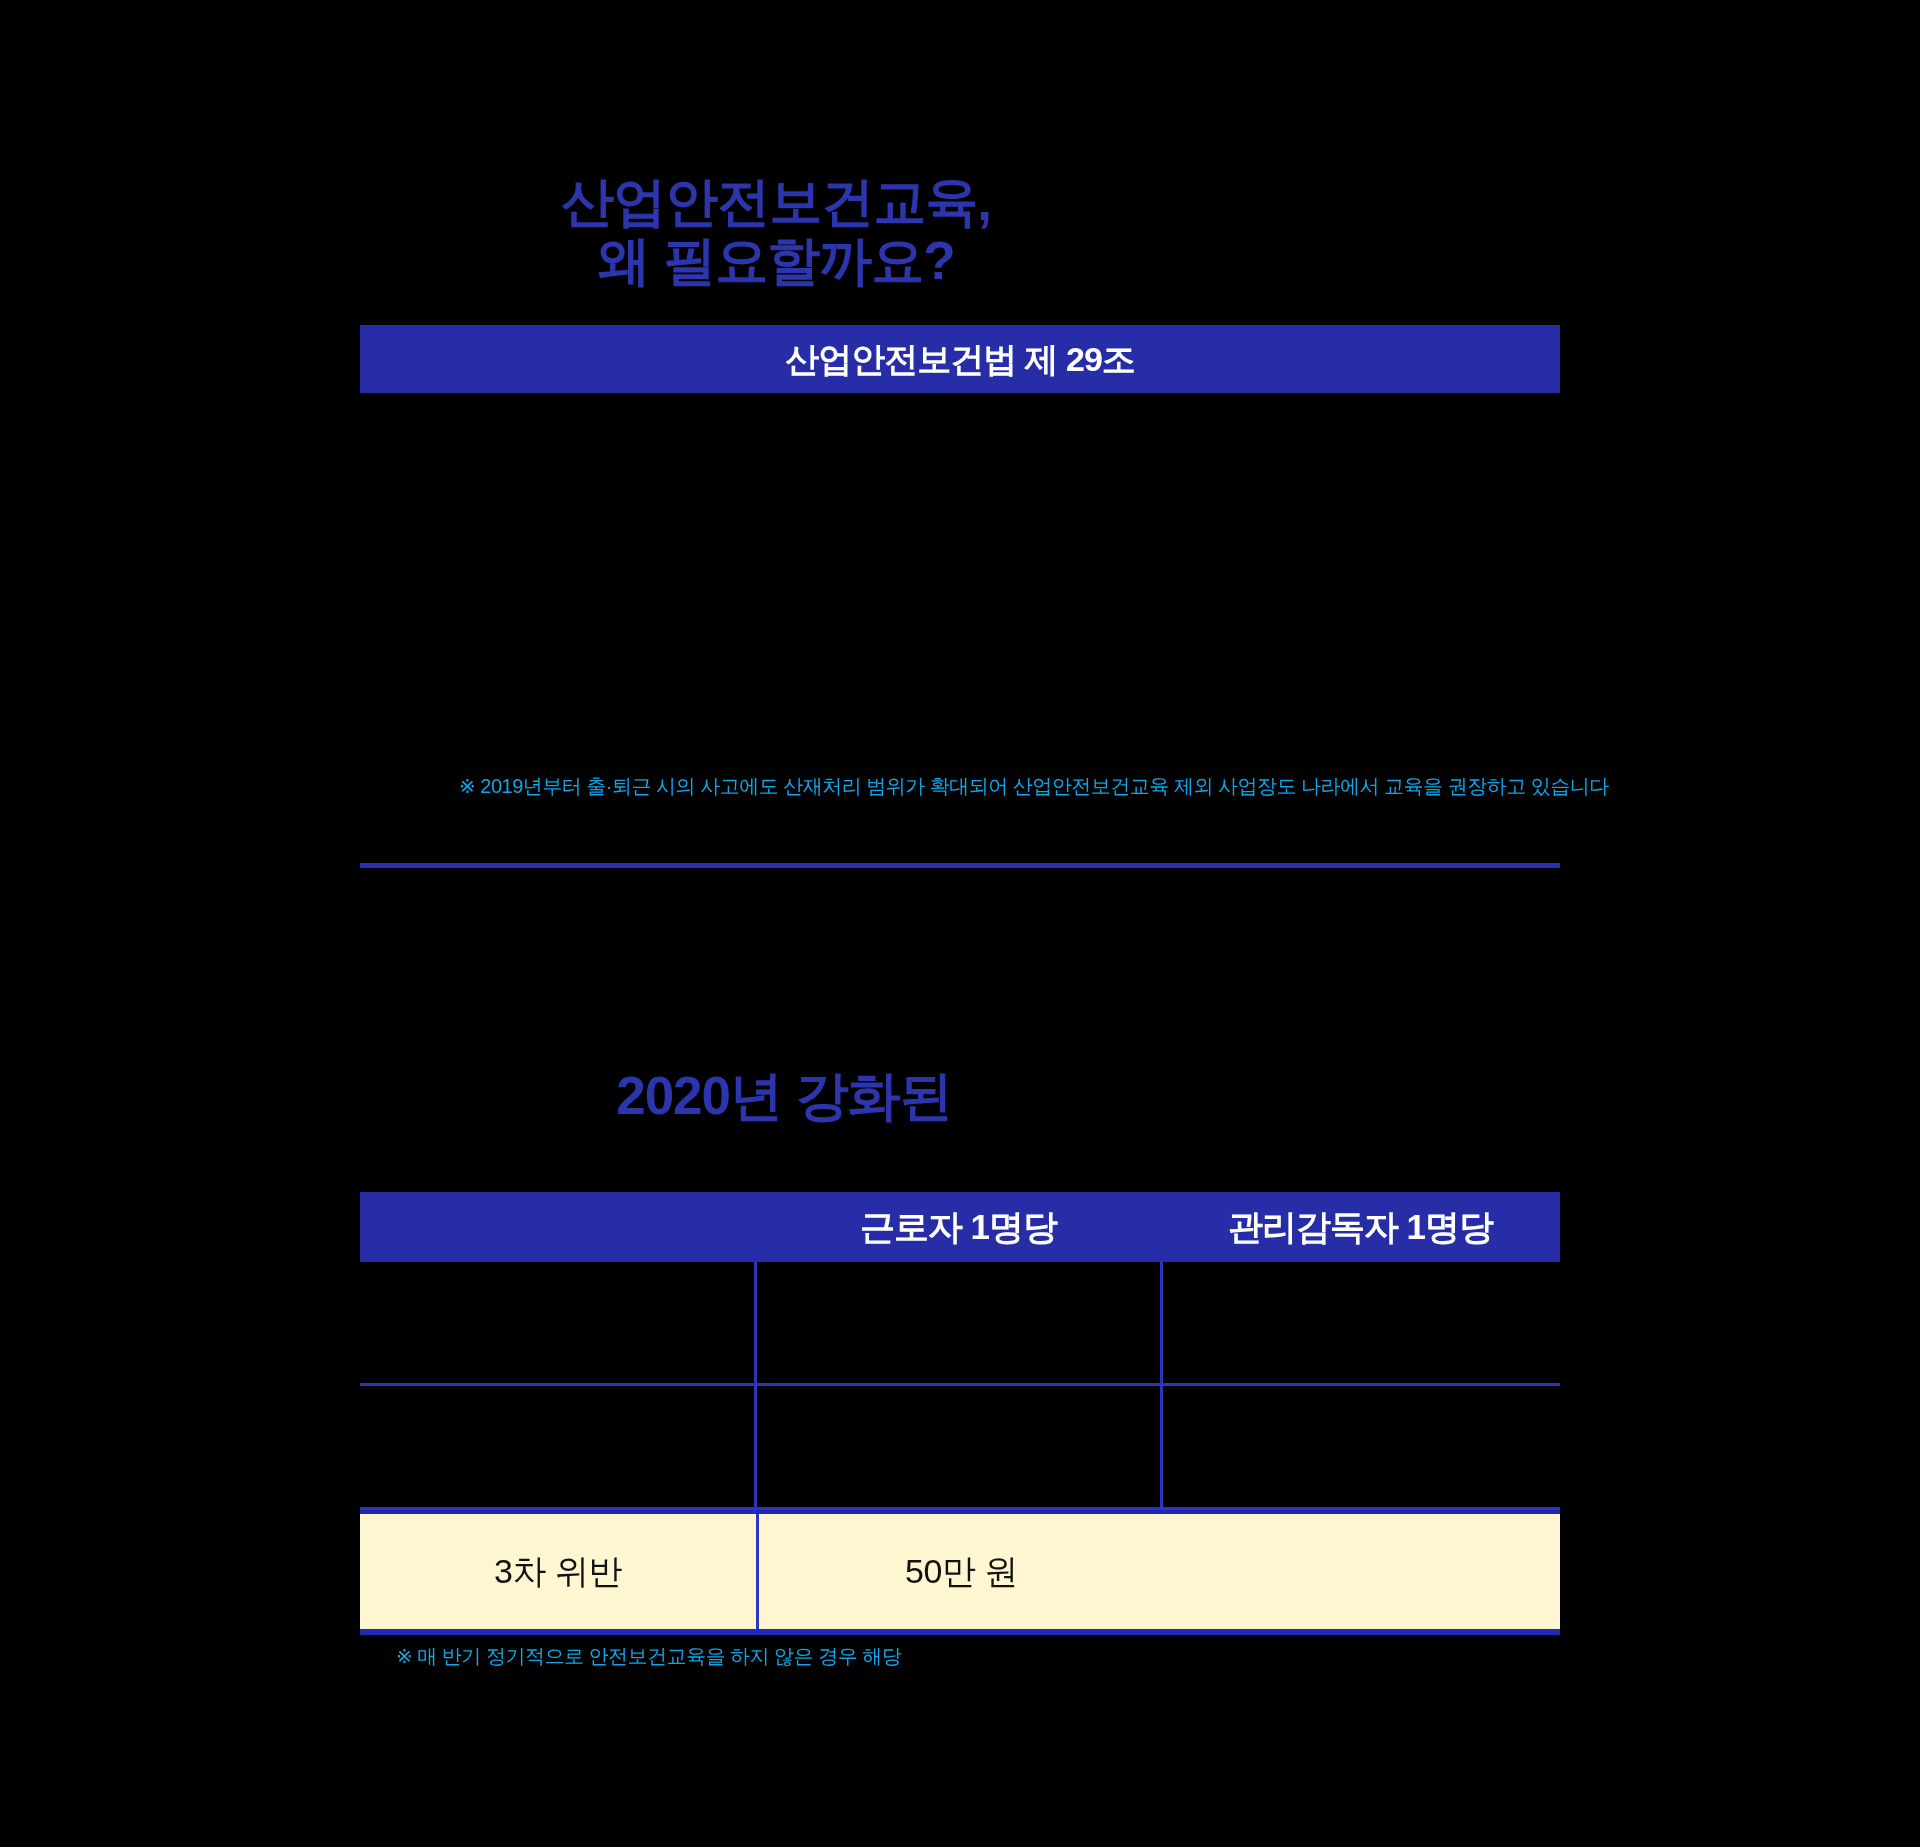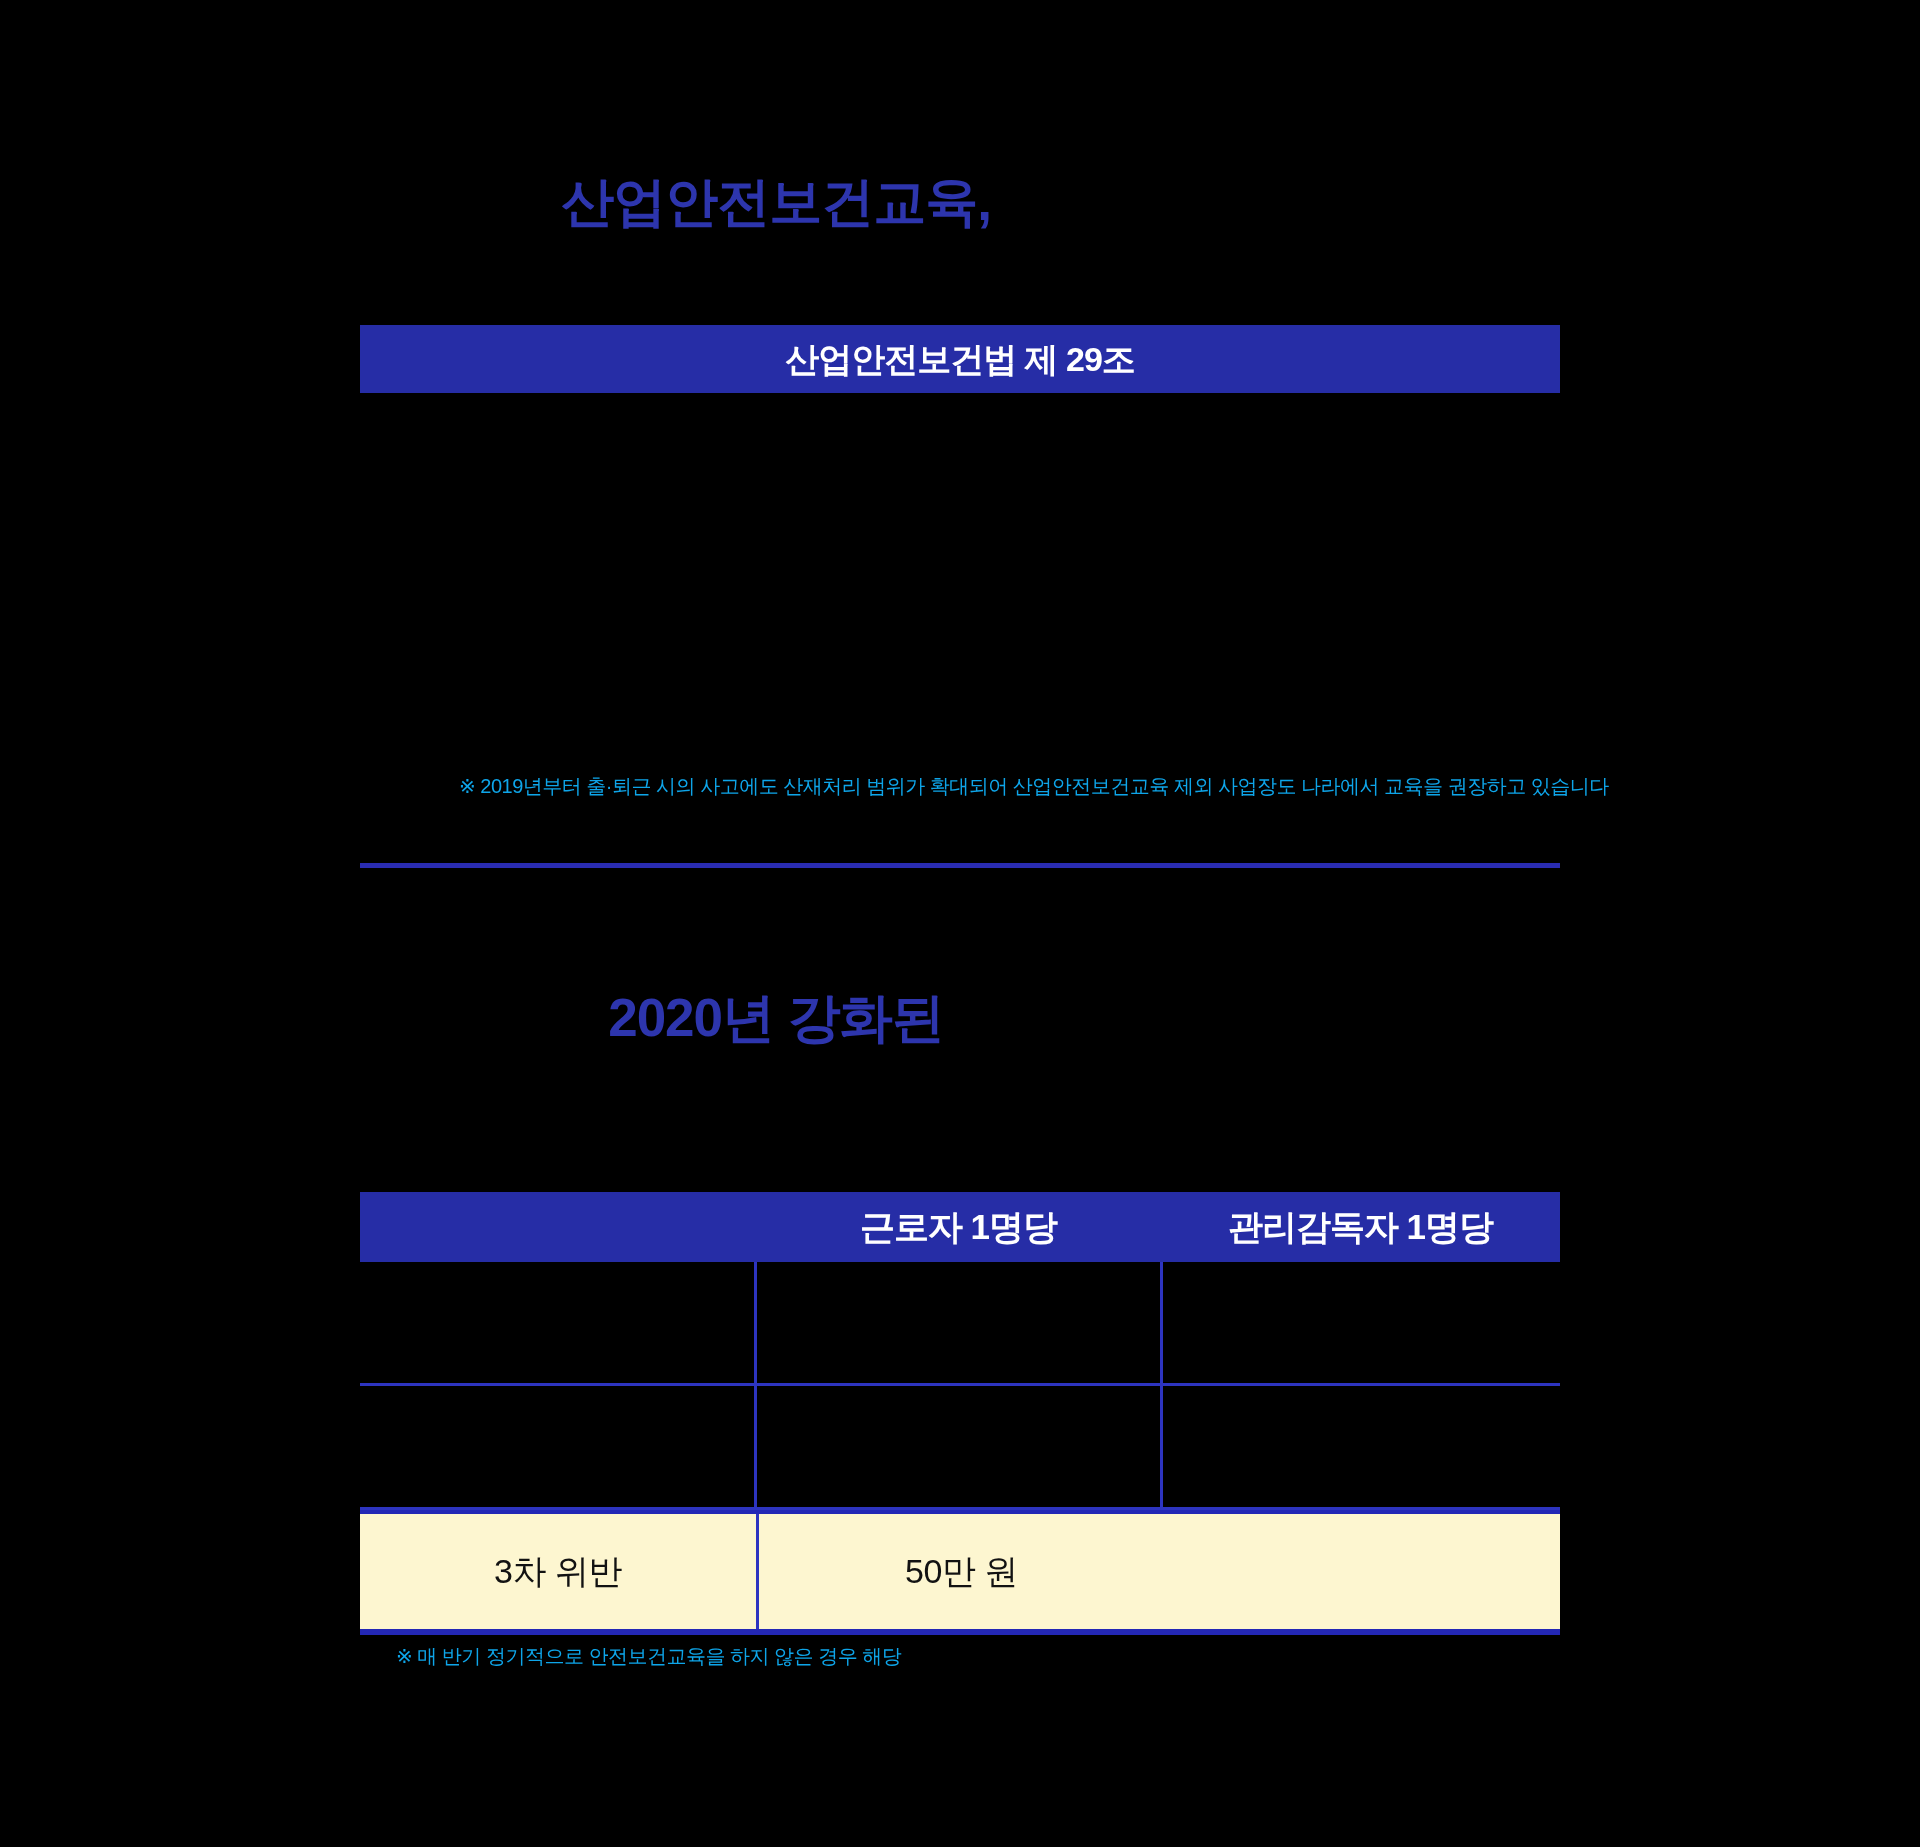--- a/index.html
+++ b/index.html
@@ -20,21 +20,21 @@
     left: 0;
     width: 1552px;
     text-align: center;
     color: #2d35ad;
     font-weight: bold;
     font-size: 53px;
     line-height: 59px;
     letter-spacing: -1px;
   }
   .heading-1 { top: 172px; }
-  .heading-2 { top: 988px; }
+  .heading-2 { top: 1066px; padding-left: 8px; }
   .law-banner {
     position: absolute;
     left: 360px;
     top: 325px;
     width: 1200px;
     height: 68px;
     background: #262da6;
     color: #ffffff;
     font-weight: bold;
     font-size: 34px;
@@ -114,20 +114,21 @@
     letter-spacing: -0.5px;
   }
 </style>
 </head>
 <body>
 
 <div class="page">
 
   <div class="heading heading-1">
     <div>산업안전보건교육,</div>
+    <div>왜 필요할까요?</div>
   </div>
 
   <div class="law-banner">산업안전보건법 제 29조</div>
 
   <div class="foot-note note-1">※ 2019년부터 출·퇴근 시의 사고에도 산재처리 범위가 확대되어 산업안전보건교육 제외 사업장도 나라에서 교육을 권장하고 있습니다</div>
 
   <div class="divider"></div>
 
   <div class="heading heading-2">
     <div>2020년 강화된</div>

